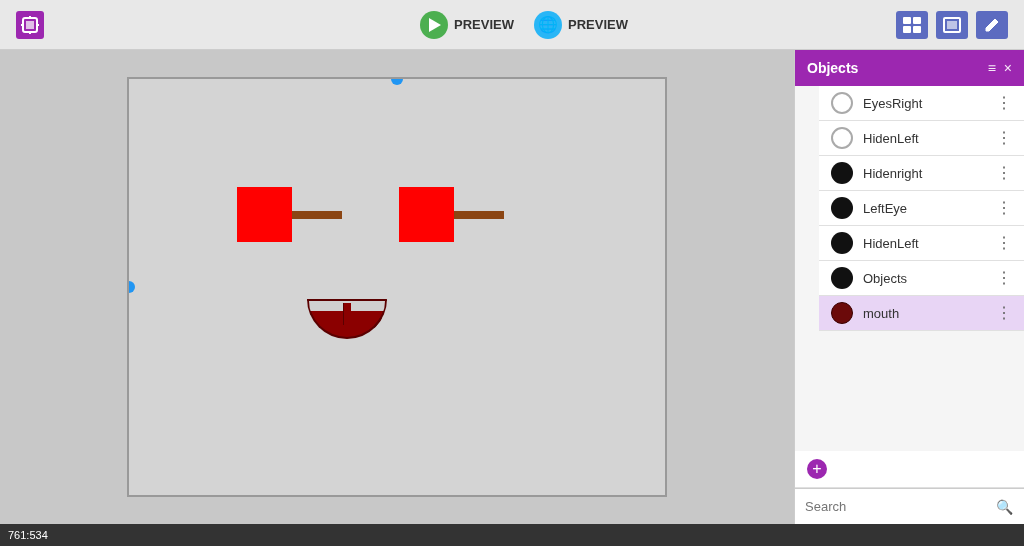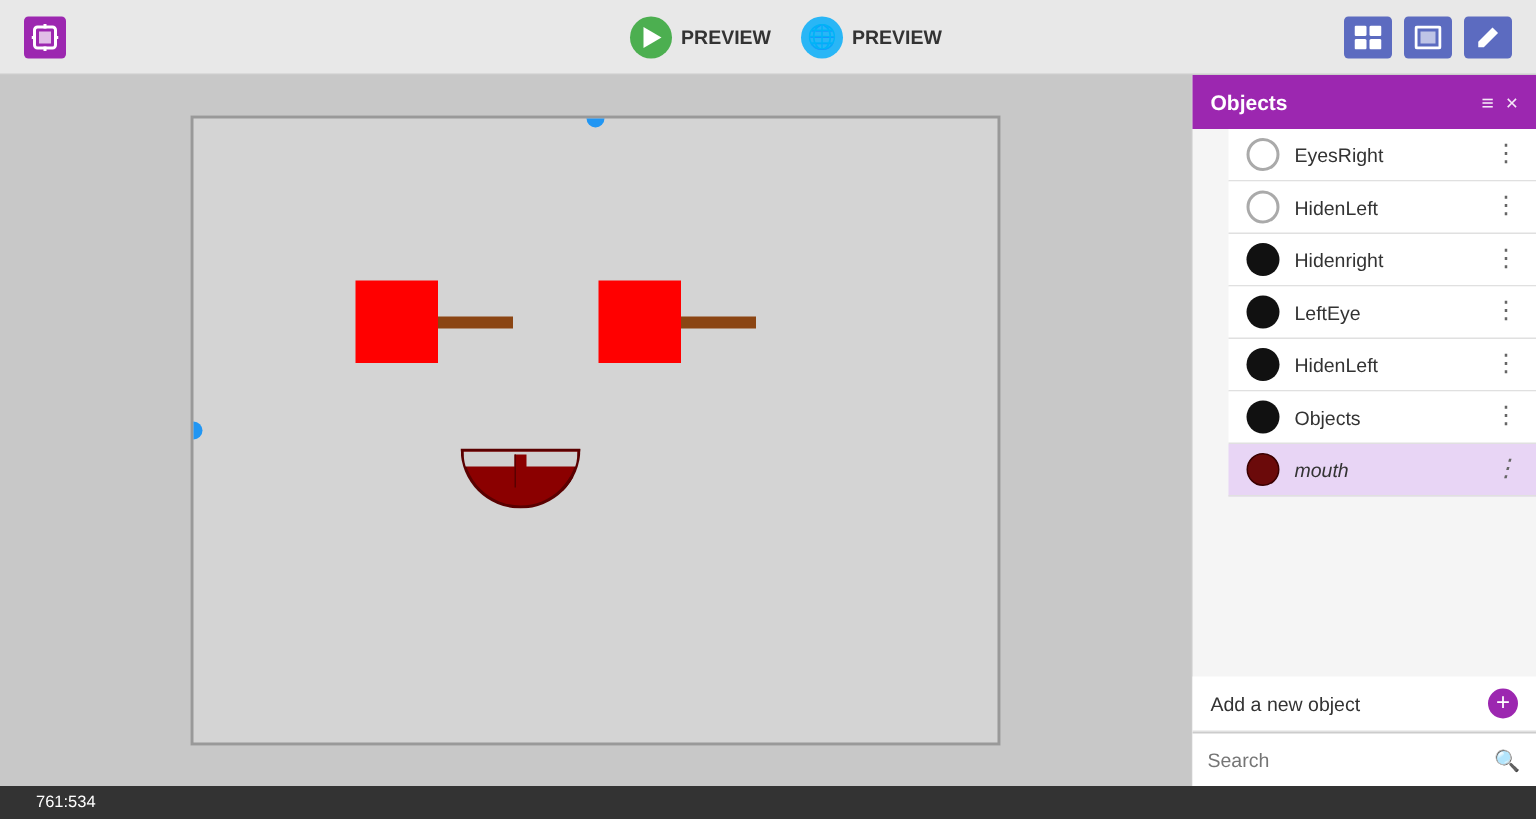--- a/index.html
+++ b/index.html
@@ -203,21 +203,21 @@
     }
 
     
     .status-bar {
       height: 22px;
       background: #333;
       color: #fff;
       font-size: 11px;
       display: flex;
       align-items: center;
-      padding: 0 24px;
+      padding: 0 8px;
     }
 
     
     .objects-panel {
       width: 230px;
       background: #f5f5f5;
       border-left: 1px solid #ccc;
       display: flex;
       flex-direction: column;
     }
@@ -254,21 +254,20 @@
       display: flex;
       align-items: center;
       padding: 6px 12px;
       border-bottom: 1px solid #e0e0e0;
       cursor: pointer;
       background: white;
       gap: 10px;
     }
     .object-item.selected {
       background: #e8d5f5;
-      font-style: italic;
     }
     .obj-icon {
       width: 22px;
       height: 22px;
       border-radius: 50%;
       flex-shrink: 0;
     }
     .obj-icon.empty-circle {
       background: white;
       border: 2px solid #aaa;
@@ -459,21 +458,20 @@
       <span class="obj-name">Objects</span>
       <span class="obj-menu-btn">⋮</span>
     </div>
         <div class="object-item selected">
       <div class="obj-icon dark-red-circle"></div>
       <span class="obj-name">mouth</span>
       <span class="obj-menu-btn">⋮</span>
     </div>
       </div>
     <div class="add-object-row">
-      <span class="obj-name">Add a new object</span>
       <div class="add-plus">+</div>
     </div>
     <div class="panel-search">
       <input type="text" placeholder="Search" style="">
       <span class="search-icon-svg">🔍</span>
     </div>
   </div>
 
 </div>
 

